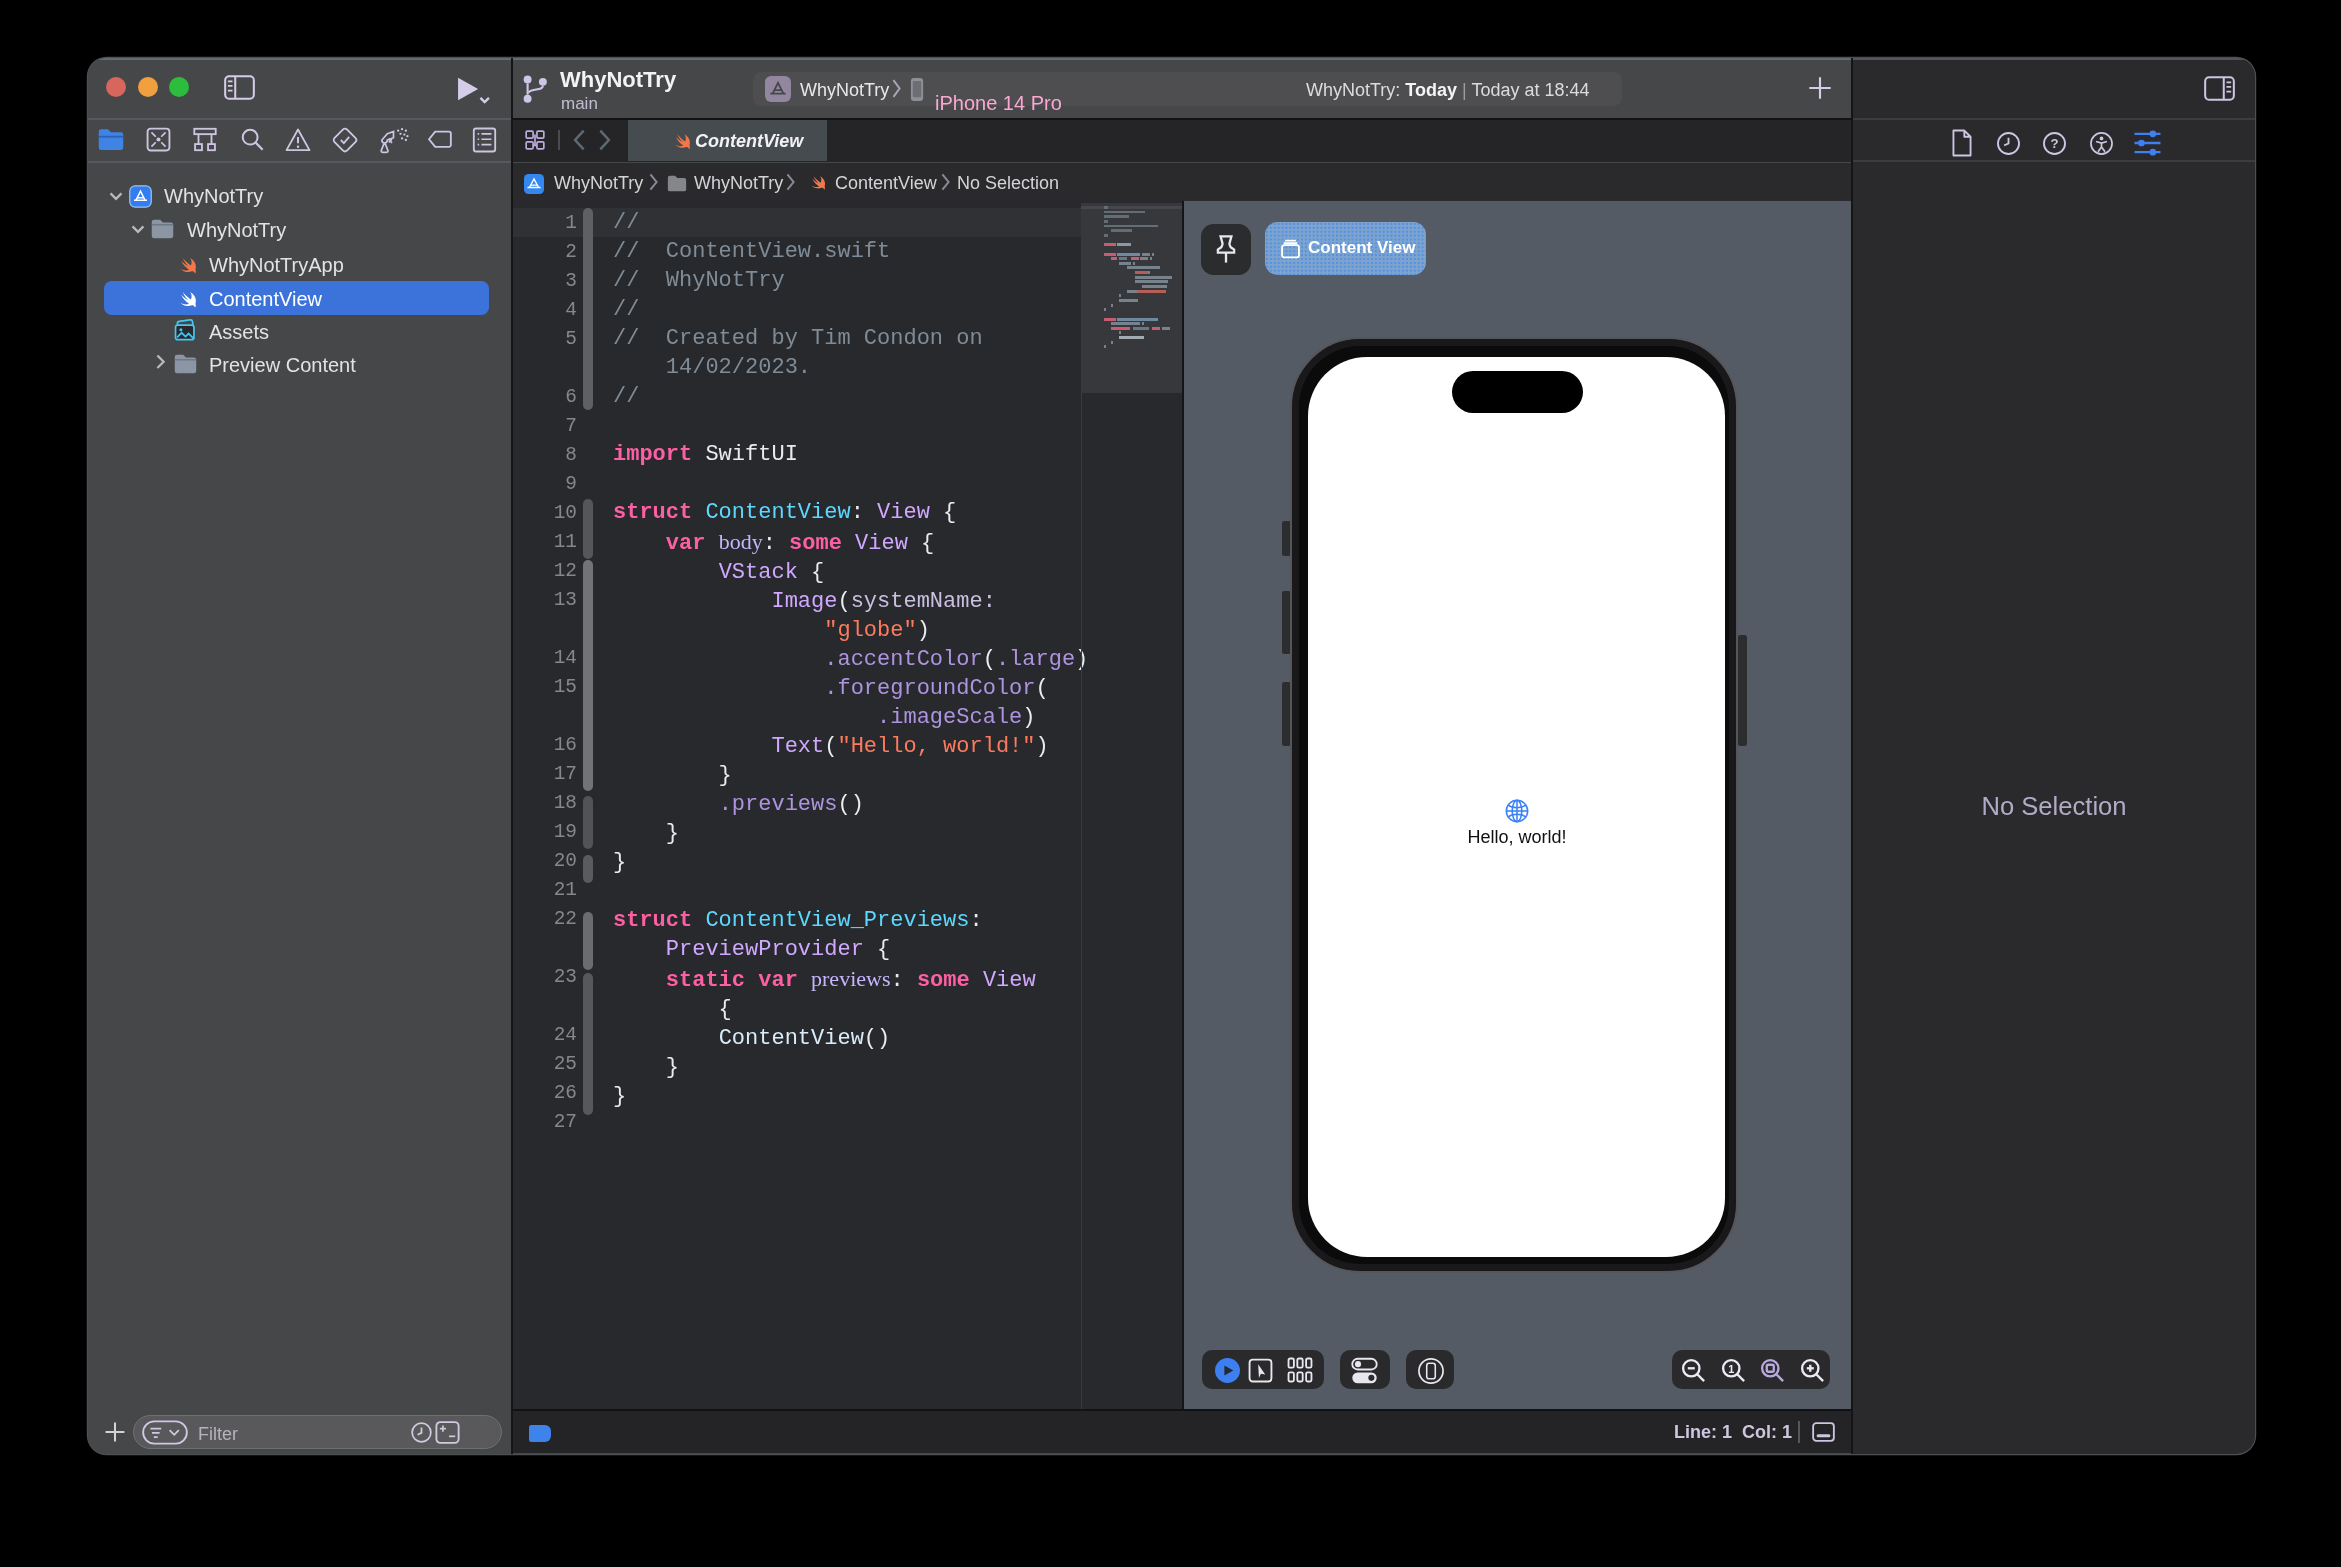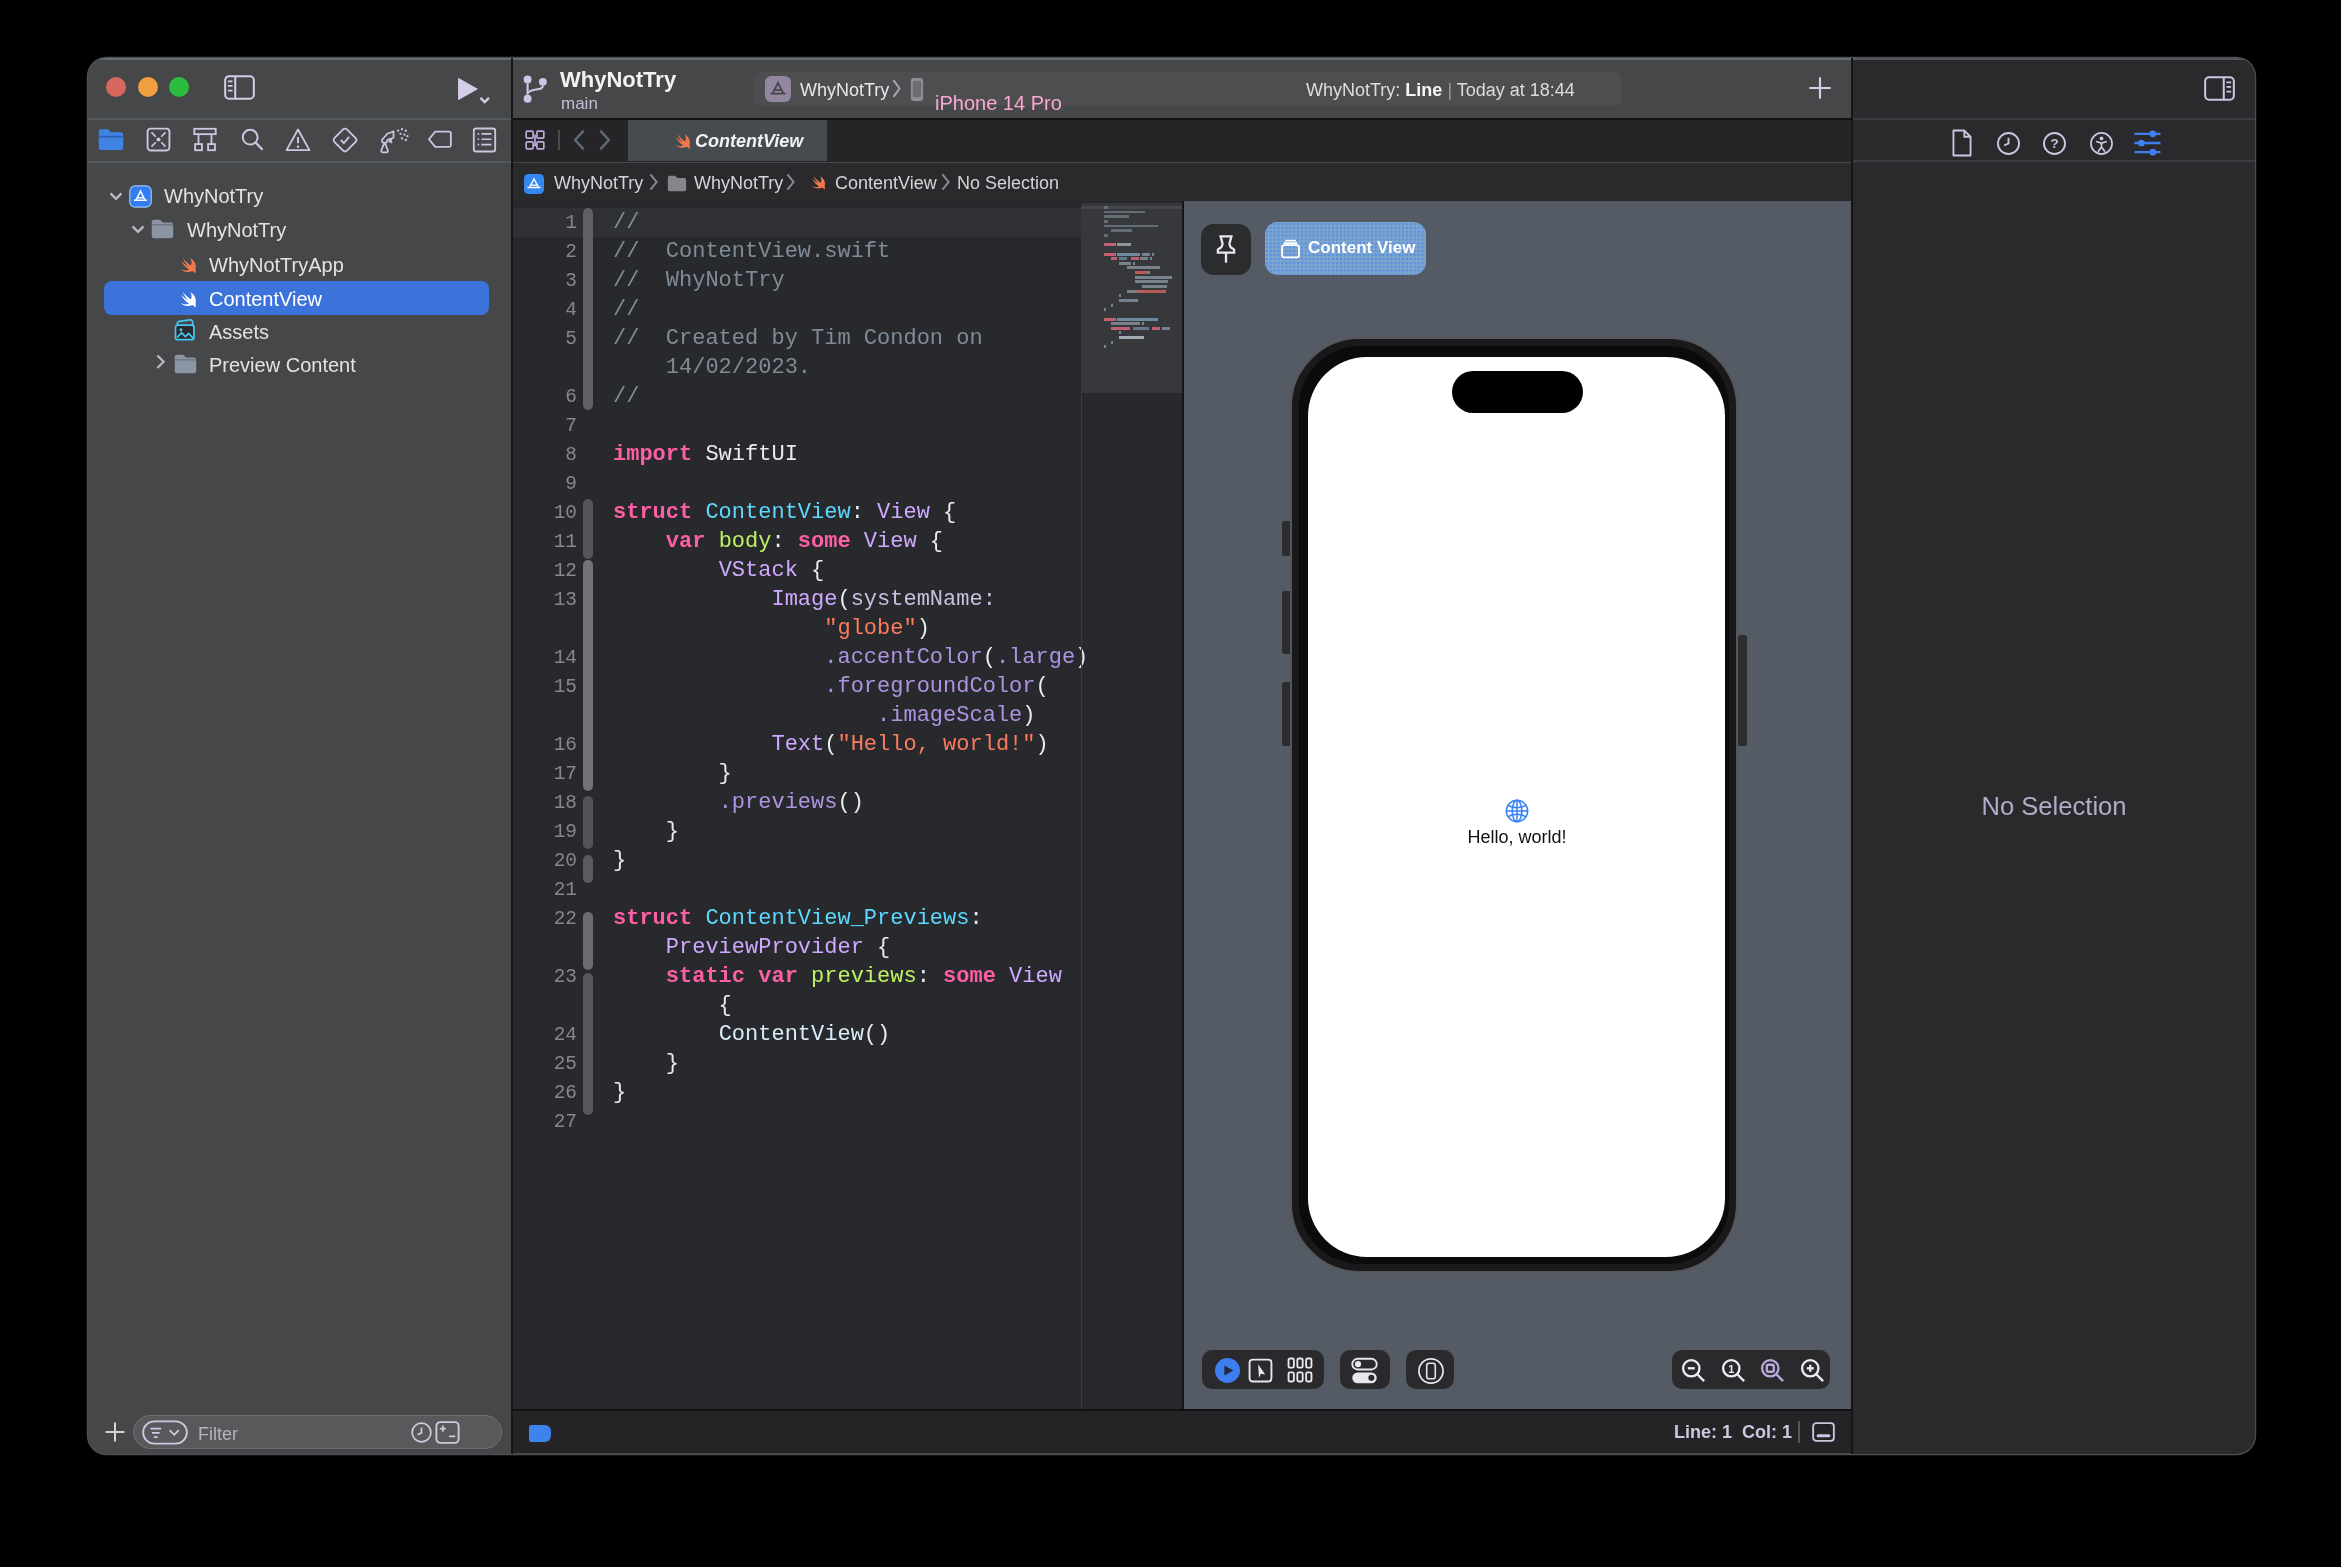--- a/index.html
+++ b/index.html
@@ -17,21 +17,21 @@
   #tabbar { position:absolute; left:424px; top:61px; width:1341px; height:43px; background:#252527; }
   #crumbs { position:absolute; left:424px; top:105px; width:1341px; height:39px; background:#2a2a2d; }
   #editor { position:absolute; left:424px; top:143px; width:671px; height:1209px; background:#28292c; }
   #canvas { position:absolute; left:1095px; top:143px; width:668px; height:1209px; background:#555b64; }
   #inspector { position:absolute; left:1765px; top:0; width:402px; height:1396px; background:#2a2a2d; }
   #statusbar { position:absolute; left:424px; top:1352px; width:1341px; height:43px; background:#242427; }
   .vline { position:absolute; background:#151517; width:1.5px; }
   .code { font-family:"Liberation Mono", monospace; font-size:22px; white-space:pre; }
   .c { color:#7f8c98; } .k { color:#fc5fa3; font-weight:bold; } .td { color:#5dd8ff; }
   .t { color:#d0a8ff; } .m { color:#ae93e0; } .s { color:#fc7b5f; } .w { color:#e9ebef; }
-  .b { color:#bef264; } .i { color:#d9ecf8; } .p { color:#cbbfe0; }
+  .b { color:#c4b5fd;font-family:Liberation Serif, serif; } .i { color:#d9ecf8; } .p { color:#cbbfe0; }
   .mini { position:absolute; height:2.7px; }
 </style>
 </head>
 <body>
 <svg width="0" height="0" style="position:absolute">
     <defs>
   <path id="swiftbird" d="M30.8 21.5c.9-2.8.8-6.4-.9-9.7-1.5-3-4-5.3-6.6-6.8 1.1 1.5 1.7 3.3 1.9 5 .2 1.9-.1 3.9-1 5.6-2.1-1.4-4.4-3.2-6.6-5.2-1.9-1.8-3.6-3.7-4.9-5.5.6 2 1.7 4.2 3.2 6.4 1.4 2.1 3.1 4 4.8 5.7-3.4-2-7.3-4.9-10.3-8.1 1 2.5 2.7 5.2 4.9 7.6 1.9 2.2 4.1 4 6.2 5.4-1.8.8-4 1.1-6.4.8-2-.2-4-.9-5.8-1.9 1.8 1.7 4.2 3.1 6.9 3.8 3 .8 6 .7 8.4-.1 1.2-.4 2.3-.5 3.2-.1 1 .4 1.7 1.3 2 2.2.2.5.9.5 1.1 0 .5-1.5.5-3.3-.1-5.1z"></path>
 </defs>
   </svg>
 <div id="win">
@@ -80,21 +80,21 @@
     </div>
     <div class="abs" style="left:712px; top:22px; font-size:18px; color:#e8e8ea;">WhyNotTry</div>
     <svg class="abs" style="left:803px; top:18.6px;" width="11" height="23" viewBox="0 0 14 30">
         <path d="M3 4 L11 15 L3 26" fill="none" stroke="#a9a4b4" stroke-width="2.6"></path>
       </svg>
     <svg class="abs" style="left:819px; top:17px;" width="20" height="29" viewBox="0 0 26 38">
       <rect x="5" y="4" width="16" height="30" rx="4" fill="#8e8f95"></rect>
       <rect x="7.5" y="8" width="11" height="21" rx="1.5" fill="#6d6e74"></rect>
     </svg>
     <div class="abs" style="left:847px; top:34px; font-size:20px; color:#f9a8d4;">iPhone 14 Pro</div>
-    <div class="abs" style="left:1218px; top:22px; font-size:18px; color:#dcdcdf;">WhyNotTry: <b style="color:#f4f4f6;">Line</b> <span style="color:#9a9aa0;">|</span> Today at 18:44</div>
+    <div class="abs" style="left:1218px; top:22px; font-size:18px; color:#dcdcdf;">WhyNotTry: <b style="color:#f4f4f6;">Today</b> <span style="color:#9a9aa0;">|</span> Today at 18:44</div>
 
     <svg class="abs" style="left:1719px; top:17px;" width="26" height="26" viewBox="0 0 34 34">
       <g stroke="#d5cde8" stroke-width="2.8">
           <line x1="17" y1="3" x2="17" y2="31"></line>
           <line x1="3" y1="17" x2="31" y2="17"></line>
         </g>
     </svg>
   </div>
   <div id="nav">
 

